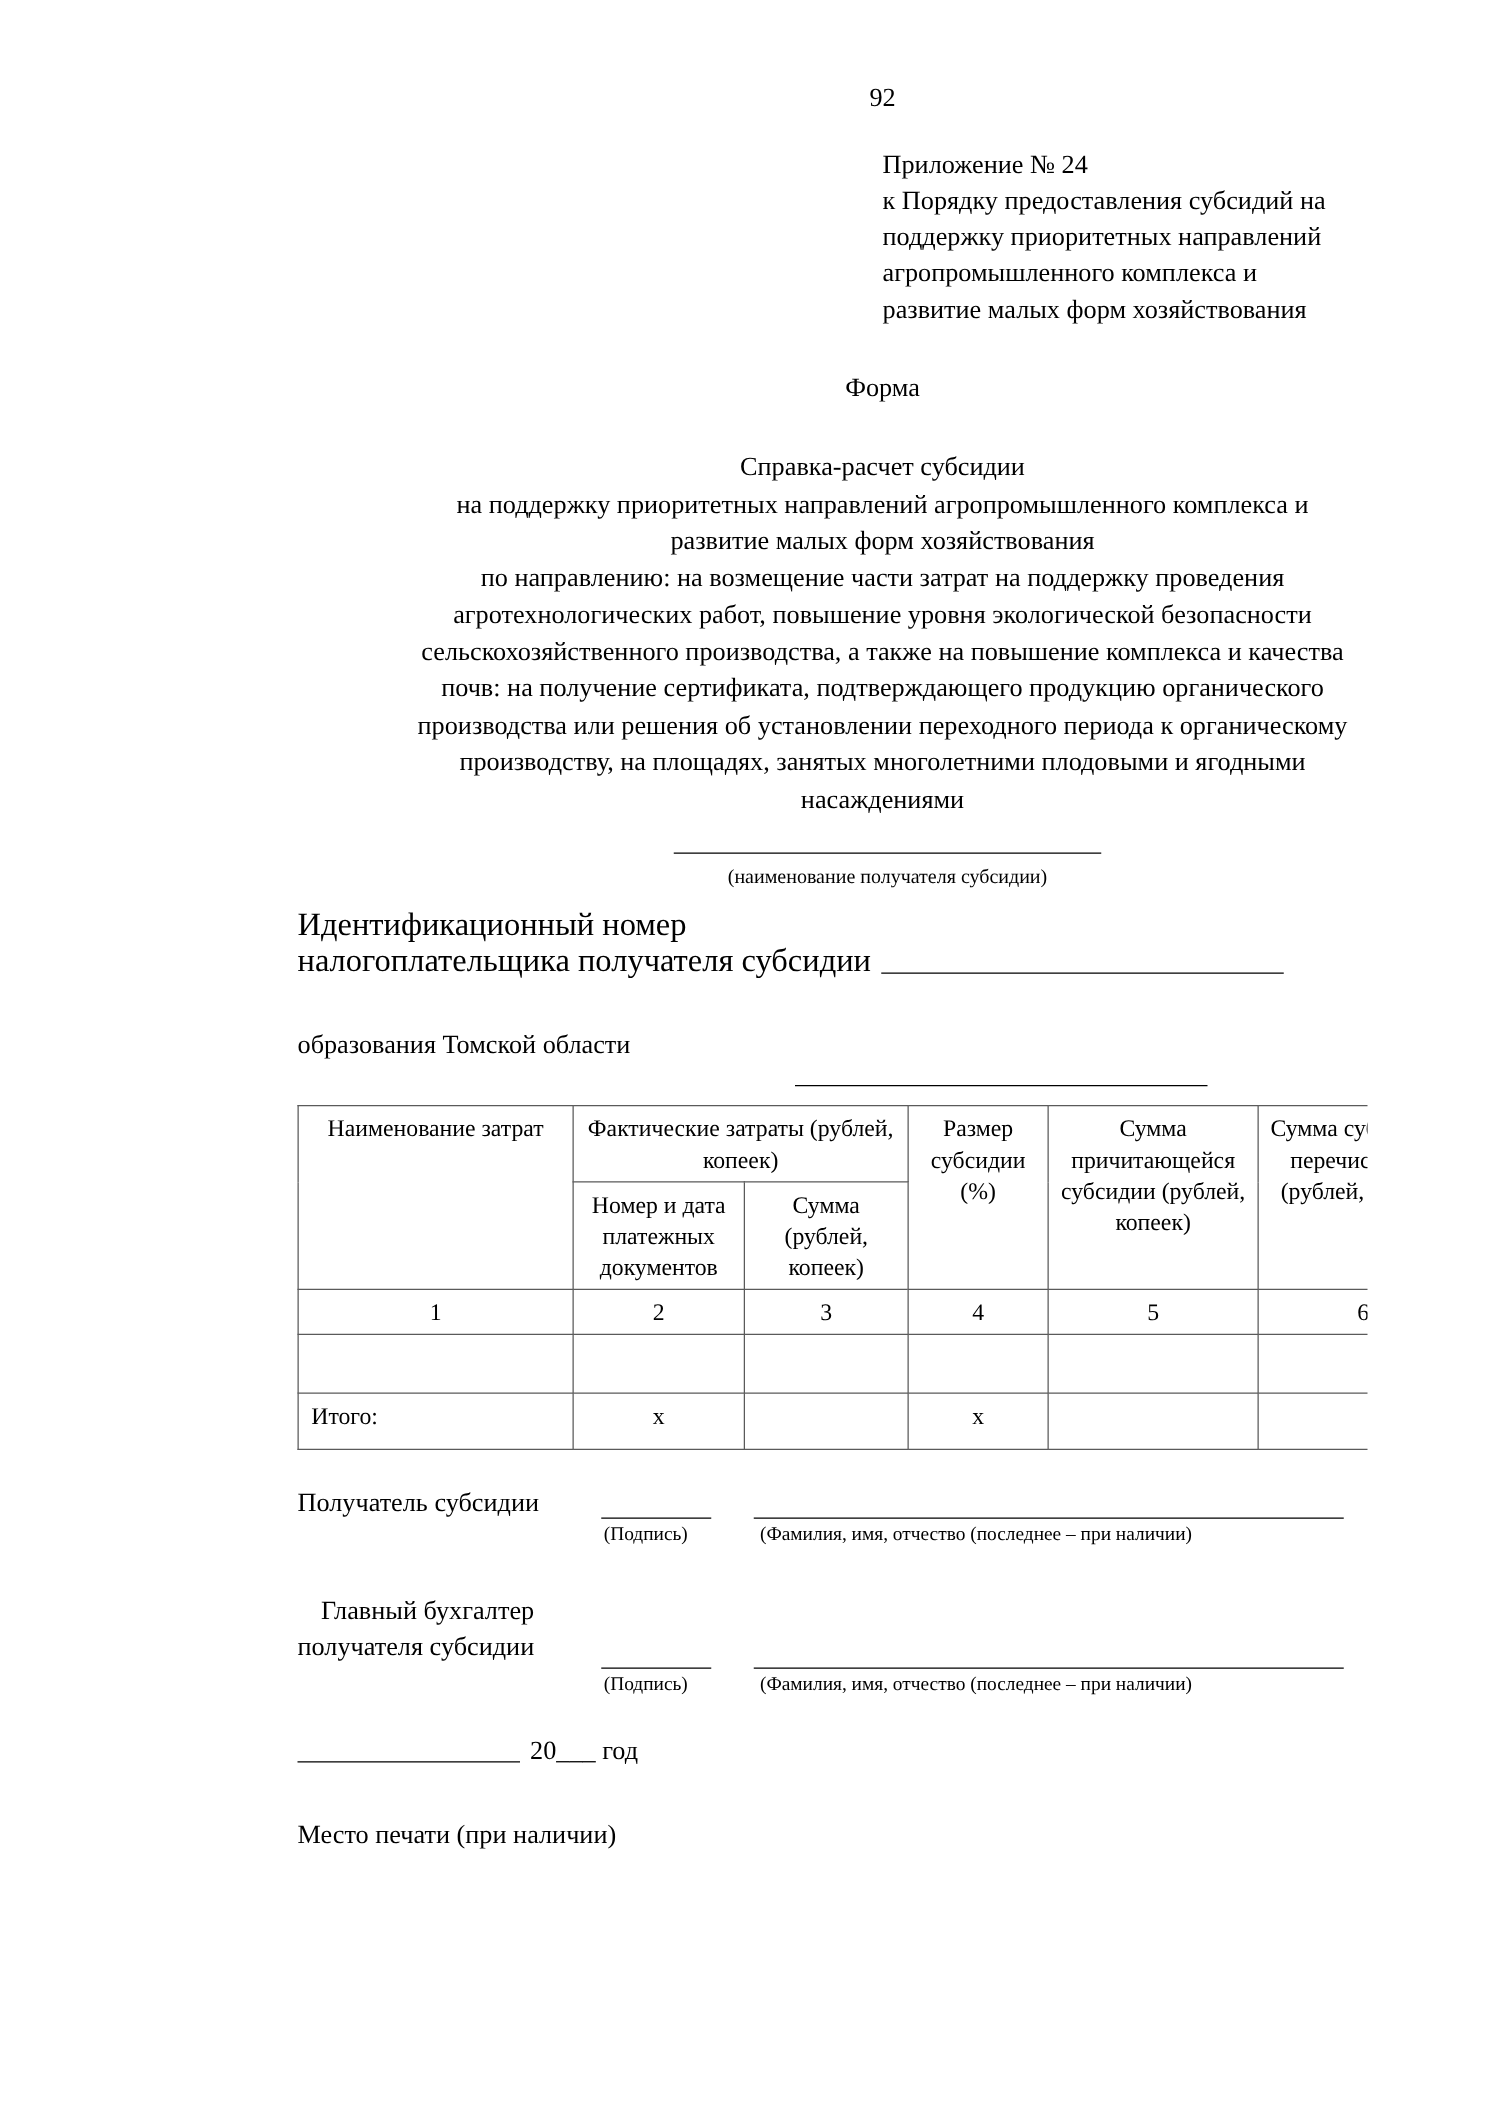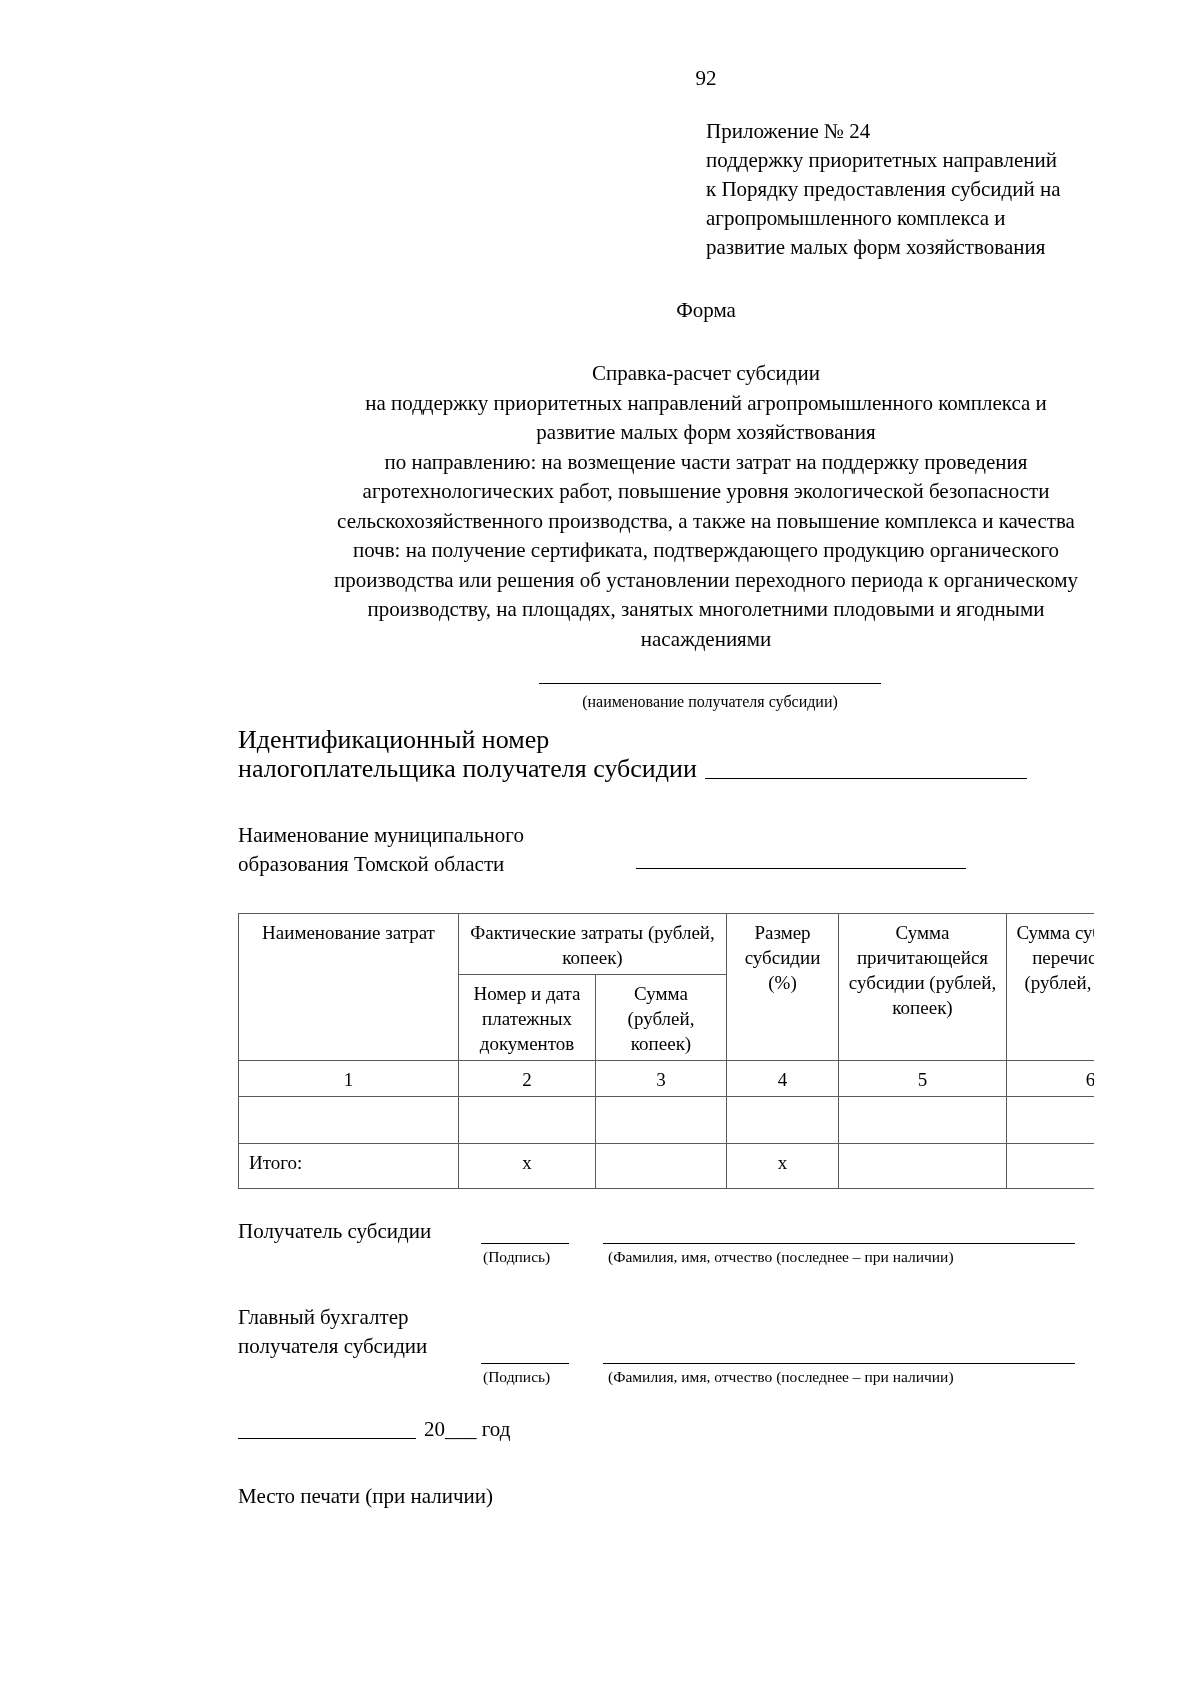--- a/index.html
+++ b/index.html
@@ -173,20 +173,21 @@
   .sig-row {
     position: relative;
     height: 56px;
   }
   .sig-row .role {
     position: absolute;
     left: 0;
     top: 0;
     line-height: 29px;
     white-space: nowrap;
+    text-align: right;
   }
   .sig-row .role .rl2 { display:block; }
   .rule-sign {
     position: absolute;
     width: 88px;
     border-bottom: 1.5px solid #000;
     height: 0;
   }
   .rule-name {
     position: absolute;
@@ -224,22 +225,22 @@
 </head>
 <body>
 
 <div class="page">
   <div class="content">
 
     <div class="page-number">92</div>
 
     <div class="appendix-block">
       <div class="first-line">Приложение № 24</div>
+      <div>к Порядку предоставления субсидий на</div>
       <div>поддержку приоритетных направлений</div>
-      <div>к Порядку предоставления субсидий на</div>
       <div>агропромышленного комплекса и</div>
       <div class="last-line">развитие малых форм хозяйствования</div>
     </div>
 
     <div class="forma">Форма</div>
 
     <div class="title-block">
       <span class="ln">Справка-расчет субсидии</span>
       <span class="ln">на поддержку приоритетных направлений агропромышленного комплекса и</span>
       <span class="ln">развитие малых форм хозяйствования</span>
@@ -257,21 +258,20 @@
       <span class="rule-recipient"></span>
     </div>
     <div class="caption-center">(наименование получателя субсидии)</div>
 
     <div class="inn-block">
       <span class="l1">Идентификационный номер</span>
       <span class="l2"><span>налогоплательщика получателя субсидии</span><span class="rule-inn"></span></span>
     </div>
 
     <div class="mun-block">
-      <span class="l1">Наименование муниципального</span>
       <span class="l2">образования Томской области</span>
       <span class="rule-mun"></span>
     </div>
 
     <table class="calc">
       <colgroup>
         <col class="c1">
           <col class="c2">
           <col class="c3">
           <col class="c4">

